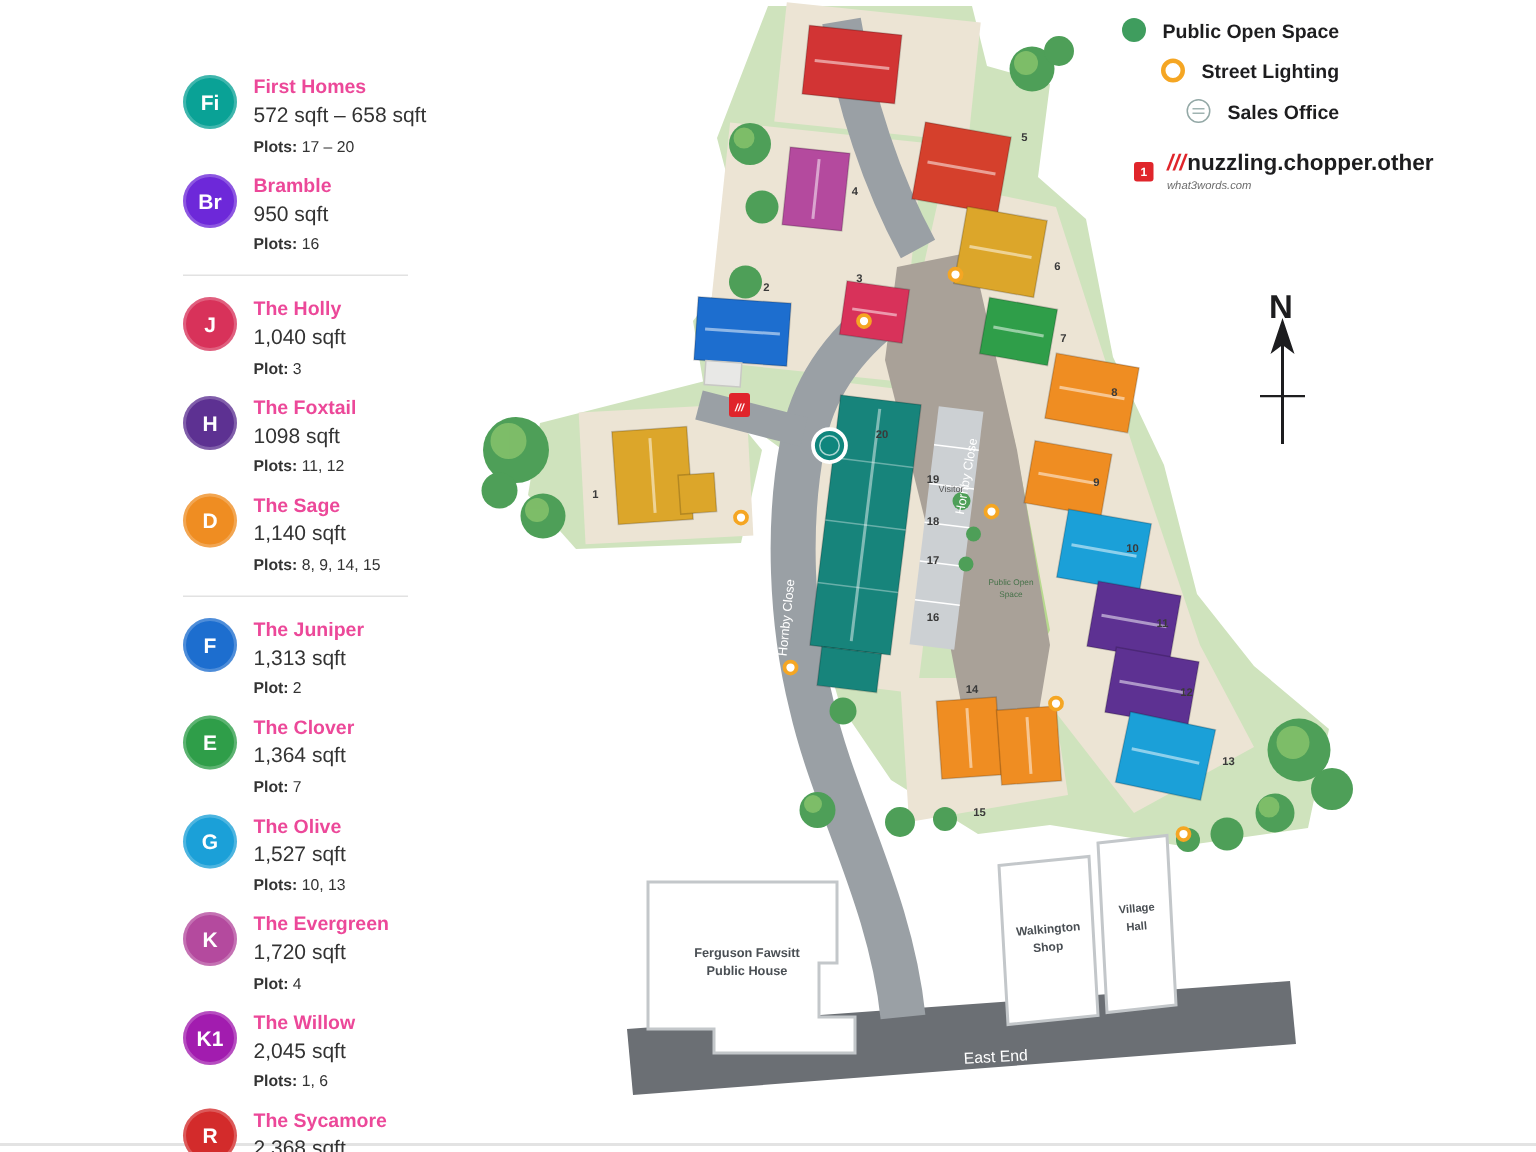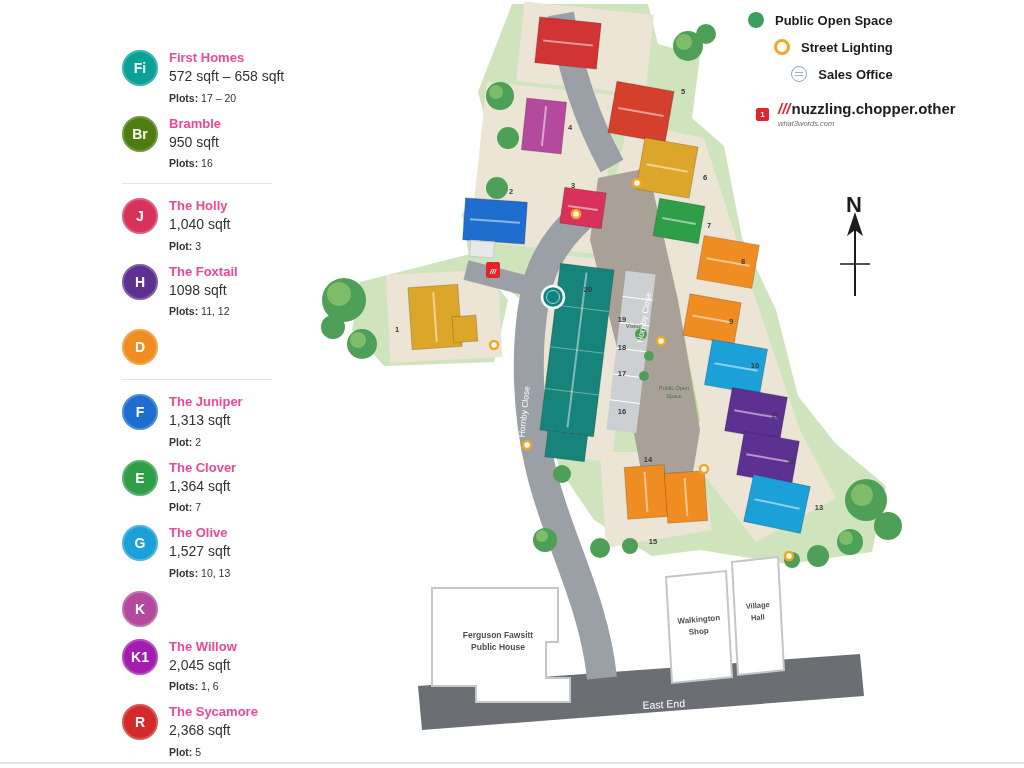--- a/index.html
+++ b/index.html
@@ -47,21 +47,21 @@
   <aside class="sidebar">
       <div class="item">
       <span class="badge" style="background-color: rgb(10, 162, 150);">Fi</span>
       <div class="info">
         <div class="name">First Homes</div>
         <div class="size">572 sqft – 658 sqft</div>
         <div class="plots"><b>Plots:</b><span> 17 – 20</span></div>
       </div>
     </div>
       <div class="item">
-      <span class="badge" style="background-color: #4d7c0f;">Br</span>
+      <span class="badge" style="background-color: #6d28d9;">Br</span>
       <div class="info">
         <div class="name">Bramble</div>
         <div class="size">950 sqft</div>
         <div class="plots"><b>Plots:</b><span> 16</span></div>
       </div>
     </div>
       <div class="divider"></div>
       <div class="item">
       <span class="badge" style="background-color: rgb(216, 50, 90);">J</span>
       <div class="info">
@@ -73,20 +73,25 @@
       <div class="item">
       <span class="badge" style="background-color: rgb(93, 49, 146);">H</span>
       <div class="info">
         <div class="name">The Foxtail</div>
         <div class="size">1098 sqft</div>
         <div class="plots"><b>Plots:</b><span> 11, 12</span></div>
       </div>
     </div>
       <div class="item">
       <span class="badge" style="background-color: rgb(239, 141, 34);">D</span>
+      <div class="info">
+        <div class="name">The Sage</div>
+        <div class="size">1,140 sqft</div>
+        <div class="plots"><b>Plots:</b><span> 8, 9, 14, 15</span></div>
+      </div>
     </div>
       <div class="divider"></div>
       <div class="item">
       <span class="badge" style="background-color: rgb(29, 110, 207);">F</span>
       <div class="info">
         <div class="name">The Juniper</div>
         <div class="size">1,313 sqft</div>
         <div class="plots"><b>Plot:</b><span> 2</span></div>
       </div>
     </div>
@@ -101,20 +106,25 @@
       <div class="item">
       <span class="badge" style="background-color: rgb(27, 160, 216);">G</span>
       <div class="info">
         <div class="name">The Olive</div>
         <div class="size">1,527 sqft</div>
         <div class="plots"><b>Plots:</b><span> 10, 13</span></div>
       </div>
     </div>
       <div class="item">
       <span class="badge" style="background-color: rgb(180, 74, 158);">K</span>
+      <div class="info">
+        <div class="name">The Evergreen</div>
+        <div class="size">1,720 sqft</div>
+        <div class="plots"><b>Plot:</b><span> 4</span></div>
+      </div>
     </div>
       <div class="item">
       <span class="badge" style="background-color: #a21caf;">K1</span>
       <div class="info">
         <div class="name">The Willow</div>
         <div class="size">2,045 sqft</div>
         <div class="plots"><b>Plots:</b><span> 1, 6</span></div>
       </div>
     </div>
       <div class="item">

